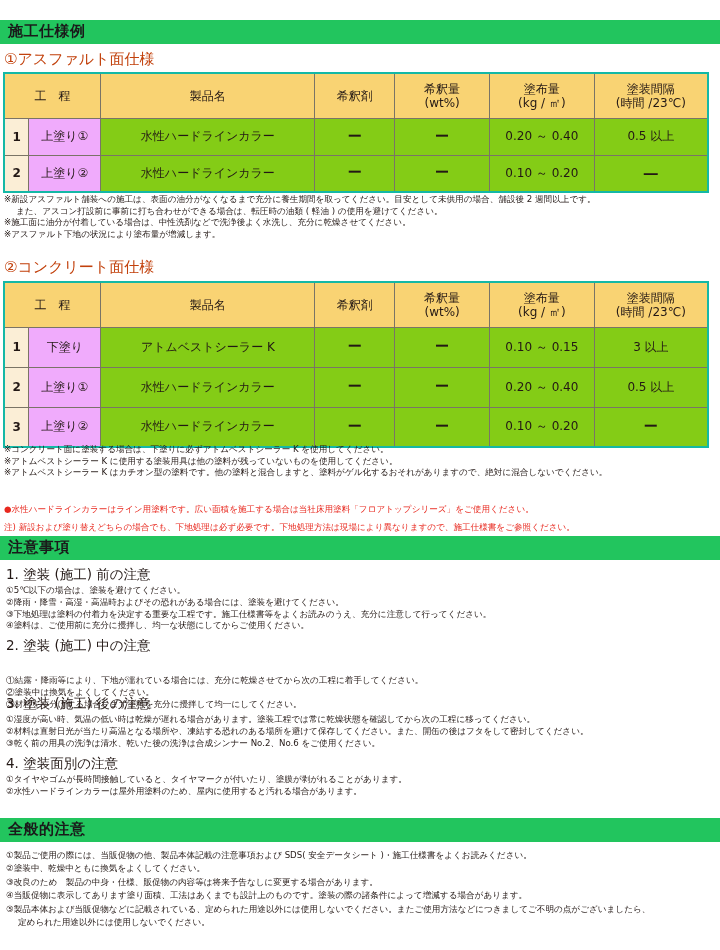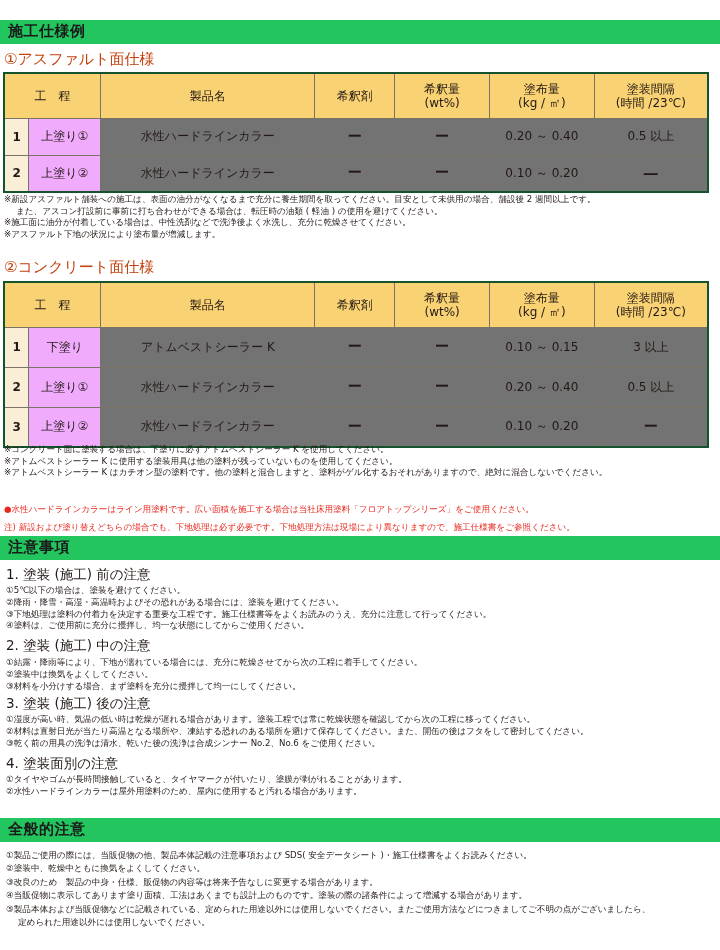--- a/index.html
+++ b/index.html
@@ -1,24 +1,24 @@
 <!DOCTYPE html>
 <html><head>
 <meta charset="utf-8">
 <style>
   * { box-sizing: border-box; margin: 0; padding: 0; }
   html, body { width: 720px; height: 950px; background: #ffffff; overflow: hidden; }
   body { font-family: "DejaVu Sans", "Liberation Sans", sans-serif; color: #231815; position: relative; }
   .bar { position: absolute; left: 0; width: 720px; height: 24px; background: #22c55e; }
   .bar-title { position: absolute; left: 8px; top: 2px; font-size: 15px; font-weight: bold; color: #1a1a1a; letter-spacing: 0.5px; }
   .sub-title { position: absolute; left: 4px; font-size: 15px; color: #c2410c; }
-  table.spec { position: absolute; left: 3px; width: 706px; border-collapse: collapse; border: 2px solid #14532d; }
+  table.spec { position: absolute; left: 3px; width: 706px; border-collapse: collapse; border: 2px solid #14b8a6; }
   table.spec th, table.spec td { border: 1px solid #7a7466; text-align: center; vertical-align: middle; }
   table.spec th { background: #f9d373; font-weight: normal; font-size: 12px; line-height: 14px; height: 45px; color: #231815; }
-  table.spec td { background: #737373; font-size: 12px; height: 37px; }
+  table.spec td { background: #84cc16; font-size: 12px; height: 37px; }
   table.spec td.num { background: #fbeed6; width: 25px; font-weight: bold; font-size: 12px; }
   table.spec td.step { background: #f0abfc; width: 72px; font-size: 12px; margin-top: 24px; }
   table.spec td.dash { font-weight: bold; font-size: 14px; }
   .notes { position: absolute; left: 4px; font-size: 8.6px; line-height: 11.6px; color: #231815; }
   .notes .indent { padding-left: 12px; }
   .red { color: #e8281e; }
   .h2 { position: absolute; left: 6px; font-size: 13.5px; color: #231815; }
   .items { position: absolute; left: 6px; font-size: 8.6px; line-height: 11.8px; color: #231815; }
 </style>
 </head>
@@ -163,21 +163,21 @@
 
 <div class="h2" style="top:566px;">1. 塗装 (施工) 前の注意</div>
 <div class="items" style="top:585px;">
   <div>①5℃以下の場合は、塗装を避けてください。</div>
   <div>②降雨・降雪・高湿・高温時およびその恐れがある場合には、塗装を避けてください。</div>
   <div>③下地処理は塗料の付着力を決定する重要な工程です。施工仕様書等をよくお読みのうえ、充分に注意して行ってください。</div>
   <div>④塗料は、ご使用前に充分に攪拌し、均一な状態にしてからご使用ください。</div>
 </div>
 
 <div class="h2" style="top:637px;">2. 塗装 (施工) 中の注意</div>
-<div class="items" style="top:657px;">
+<div class="items" style="top:676px;font-family:Liberation Mono, monospace;">
   <div>①結露・降雨等により、下地が濡れている場合には、充分に乾燥させてから次の工程に着手してください。</div>
   <div>②塗装中は換気をよくしてください。</div>
   <div>③材料を小分けする場合、まず塗料を充分に攪拌して均一にしてください。</div>
 </div>
 
 <div class="h2" style="top:695px;">3. 塗装 (施工) 後の注意</div>
 <div class="items" style="top:714px;">
   <div>①湿度が高い時、気温の低い時は乾燥が遅れる場合があります。塗装工程では常に乾燥状態を確認してから次の工程に移ってください。</div>
   <div>②材料は直射日光が当たり高温となる場所や、凍結する恐れのある場所を避けて保存してください。また、開缶の後はフタをして密封してください。</div>
   <div>③乾く前の用具の洗浄は清水、乾いた後の洗浄は合成シンナー No.2、No.6 をご使用ください。</div>

